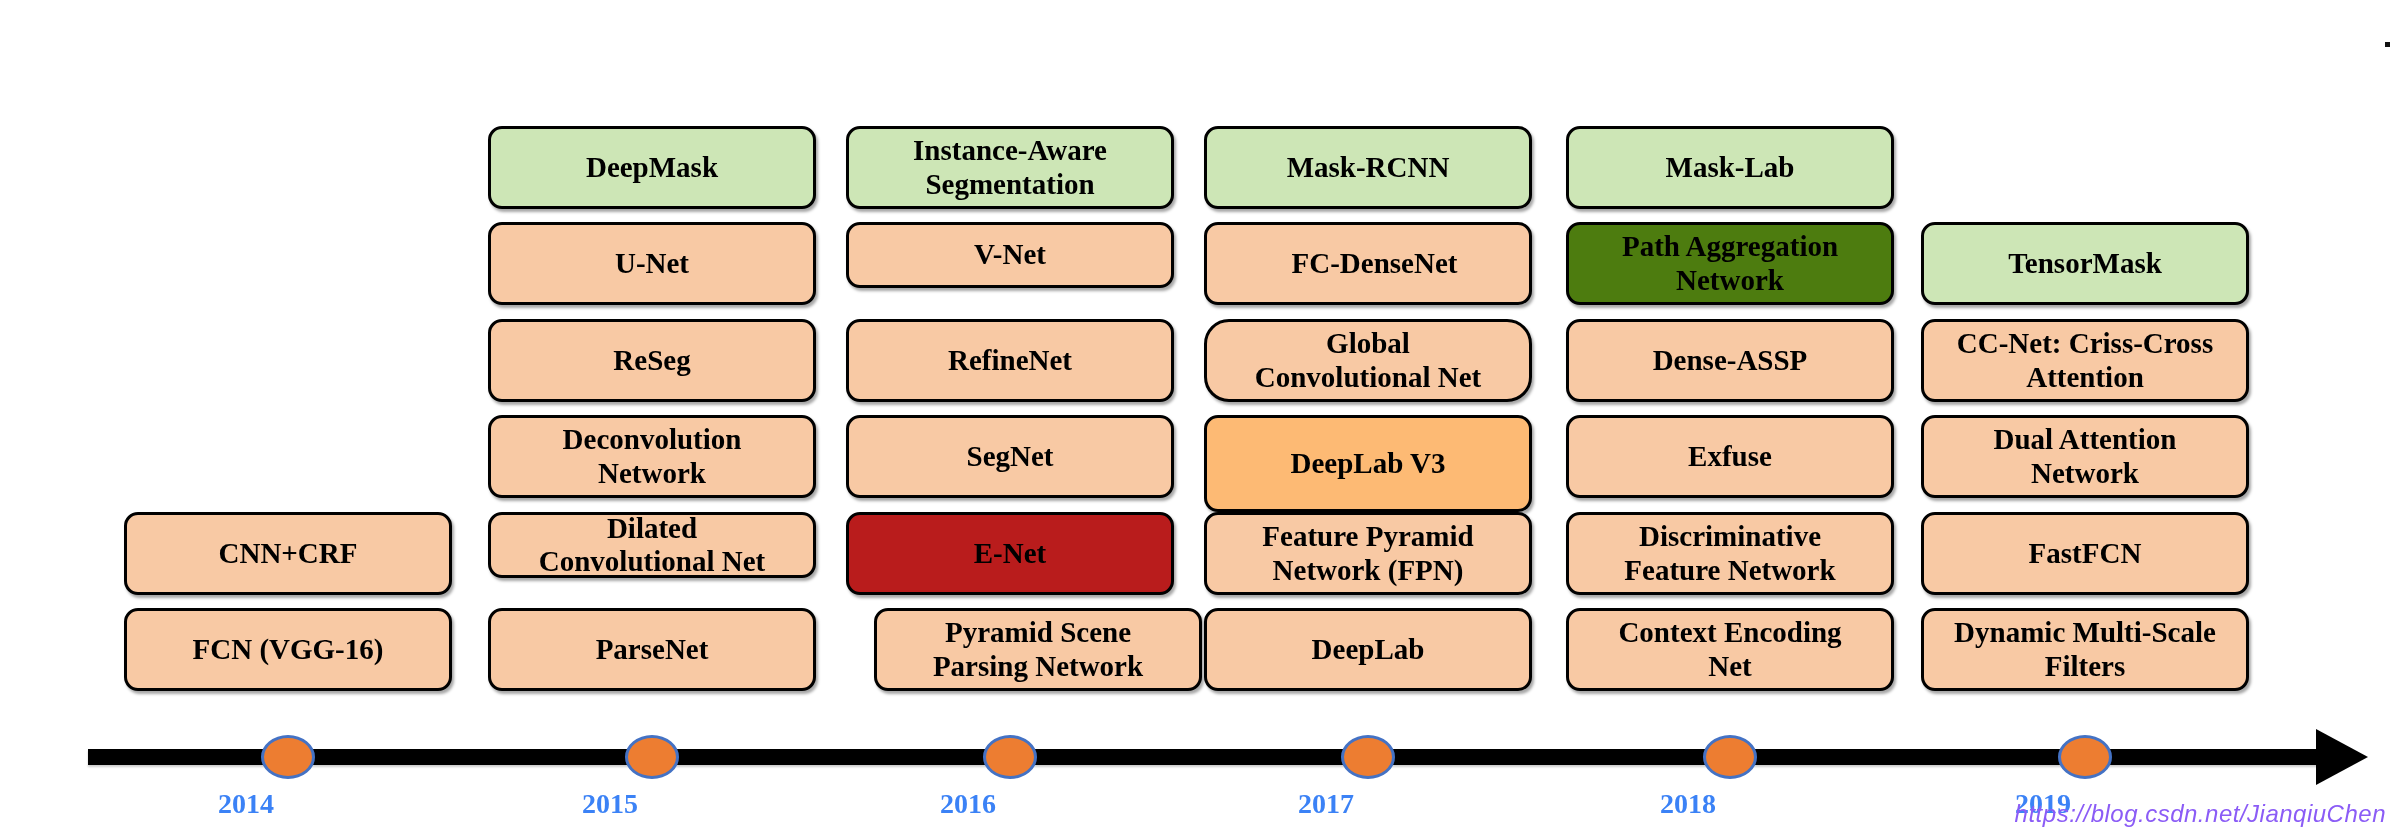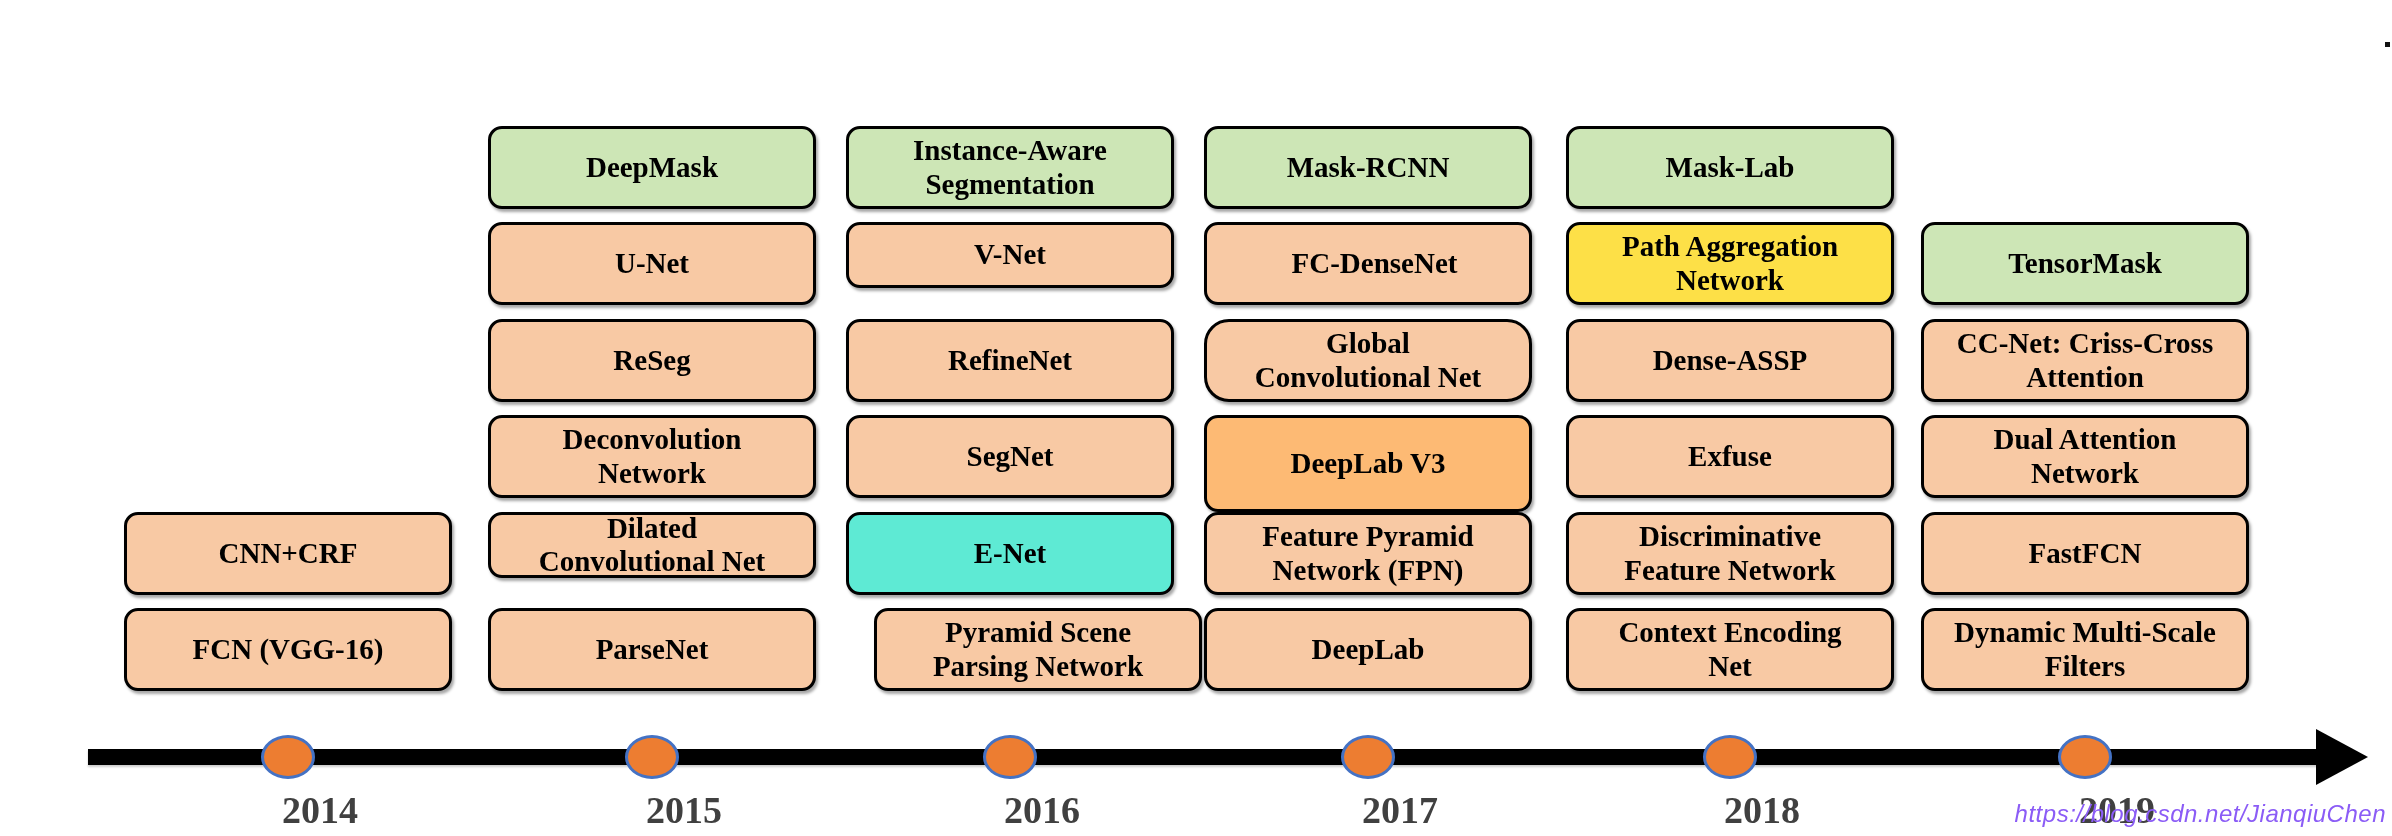--- a/index.html
+++ b/index.html
@@ -41,24 +41,24 @@
     border-left: 52px solid #000000;
   }
   .year-marker {
     position: absolute;
     box-sizing: border-box;
     border-radius: 50%;
   }
   .year-label {
     position: absolute;
     width: 140px;
-    text-align: right;
+    text-align: left;
     font-weight: bold;
-    font-size: 38px;
-    color: #404040;
+    font-size: 28px;
+    color: #3b82f6;
   }
   .watermark {
     position: absolute;
     right: 6px;
     top: 800px;
     font-family: "Liberation Sans", "DejaVu Sans", sans-serif;
     font-size: 24px;
     color: #8b5cf6;
     letter-spacing: 0.5px;
     font-style: italic;
@@ -85,33 +85,33 @@
       <div class="model-box" style="left: 488px; top: 415px; width: 328px; height: 83px; background: rgb(248, 201, 164); border-color: rgb(0, 0, 0);">Deconvolution
 Network</div>
       <div class="model-box" style="left: 488px; top: 512px; width: 328px; height: 66px; background: rgb(248, 201, 164); border-color: rgb(0, 0, 0);">Dilated
 Convolutional Net</div>
       <div class="model-box" style="left: 488px; top: 608px; width: 328px; height: 83px; background: rgb(248, 201, 164); border-color: rgb(0, 0, 0);">ParseNet</div>
       <div class="model-box" style="left: 846px; top: 126px; width: 328px; height: 83px; background: rgb(205, 230, 182); border-color: rgb(0, 0, 0);">Instance-Aware
 Segmentation</div>
       <div class="model-box" style="left: 846px; top: 222px; width: 328px; height: 66px; background: rgb(248, 201, 164); border-color: rgb(0, 0, 0);">V-Net</div>
       <div class="model-box" style="left: 846px; top: 319px; width: 328px; height: 83px; background: rgb(248, 201, 164); border-color: rgb(0, 0, 0);">RefineNet</div>
       <div class="model-box" style="left: 846px; top: 415px; width: 328px; height: 83px; background: rgb(248, 201, 164); border-color: rgb(0, 0, 0);">SegNet</div>
-      <div class="model-box" style="left: 846px; top: 512px; width: 328px; height: 83px; background: #5eead4; border-color: rgb(0, 0, 0);">E-Net</div>
+      <div class="model-box" style="left: 846px; top: 512px; width: 328px; height: 83px; background: #b91c1c; border-color: rgb(0, 0, 0);">E-Net</div>
       <div class="model-box" style="left: 846px; top: 608px; width: 328px; height: 83px; background: rgb(248, 201, 164); border-color: rgb(0, 0, 0); margin-left: 28px;">Pyramid Scene
 Parsing Network</div>
       <div class="model-box" style="left: 1204px; top: 126px; width: 328px; height: 83px; background: rgb(205, 230, 182); border-color: rgb(0, 0, 0);">Mask-RCNN</div>
       <div class="model-box" style="left: 1204px; top: 222px; width: 328px; height: 83px; background: rgb(248, 201, 164); border-color: rgb(0, 0, 0); padding-left: 21px;">FC-DenseNet</div>
       <div class="model-box" style="left: 1204px; top: 319px; width: 328px; height: 83px; background: rgb(248, 201, 164); border-color: rgb(0, 0, 0); border-radius: 25px;">Global
 Convolutional Net</div>
       <div class="model-box" style="left: 1204px; top: 415px; width: 328px; height: 97px; background: #fdba74; border-color: rgb(0, 0, 0); text-align: center;">DeepLab V3</div>
       <div class="model-box" style="left: 1204px; top: 512px; width: 328px; height: 83px; background: rgb(248, 201, 164); border-color: rgb(0, 0, 0);">Feature Pyramid
 Network (FPN)</div>
       <div class="model-box" style="left: 1204px; top: 608px; width: 328px; height: 83px; background: rgb(248, 201, 164); border-color: rgb(0, 0, 0);">DeepLab</div>
       <div class="model-box" style="left: 1566px; top: 126px; width: 328px; height: 83px; background: rgb(205, 230, 182); border-color: rgb(0, 0, 0);">Mask-Lab</div>
-      <div class="model-box" style="left: 1566px; top: 222px; width: 328px; height: 83px; background: #fde047; border-color: rgb(0, 0, 0);">Path Aggregation
+      <div class="model-box" style="left: 1566px; top: 222px; width: 328px; height: 83px; background: #4d7c0f; border-color: rgb(0, 0, 0);">Path Aggregation
 Network</div>
       <div class="model-box" style="left: 1566px; top: 319px; width: 328px; height: 83px; background: rgb(248, 201, 164); border-color: rgb(0, 0, 0);">Dense-ASSP</div>
       <div class="model-box" style="left: 1566px; top: 415px; width: 328px; height: 83px; background: rgb(248, 201, 164); border-color: rgb(0, 0, 0);">Exfuse</div>
       <div class="model-box" style="left: 1566px; top: 512px; width: 328px; height: 83px; background: rgb(248, 201, 164); border-color: rgb(0, 0, 0);">Discriminative
 Feature Network</div>
       <div class="model-box" style="left: 1566px; top: 608px; width: 328px; height: 83px; background: rgb(248, 201, 164); border-color: rgb(0, 0, 0);">Context Encoding
 Net</div>
       <div class="model-box" style="left: 1921px; top: 222px; width: 328px; height: 83px; background: rgb(205, 230, 182); border-color: rgb(0, 0, 0);">TensorMask</div>
       <div class="model-box" style="left: 1921px; top: 319px; width: 328px; height: 83px; background: rgb(248, 201, 164); border-color: rgb(0, 0, 0);">CC-Net: Criss-Cross
 Attention</div>

